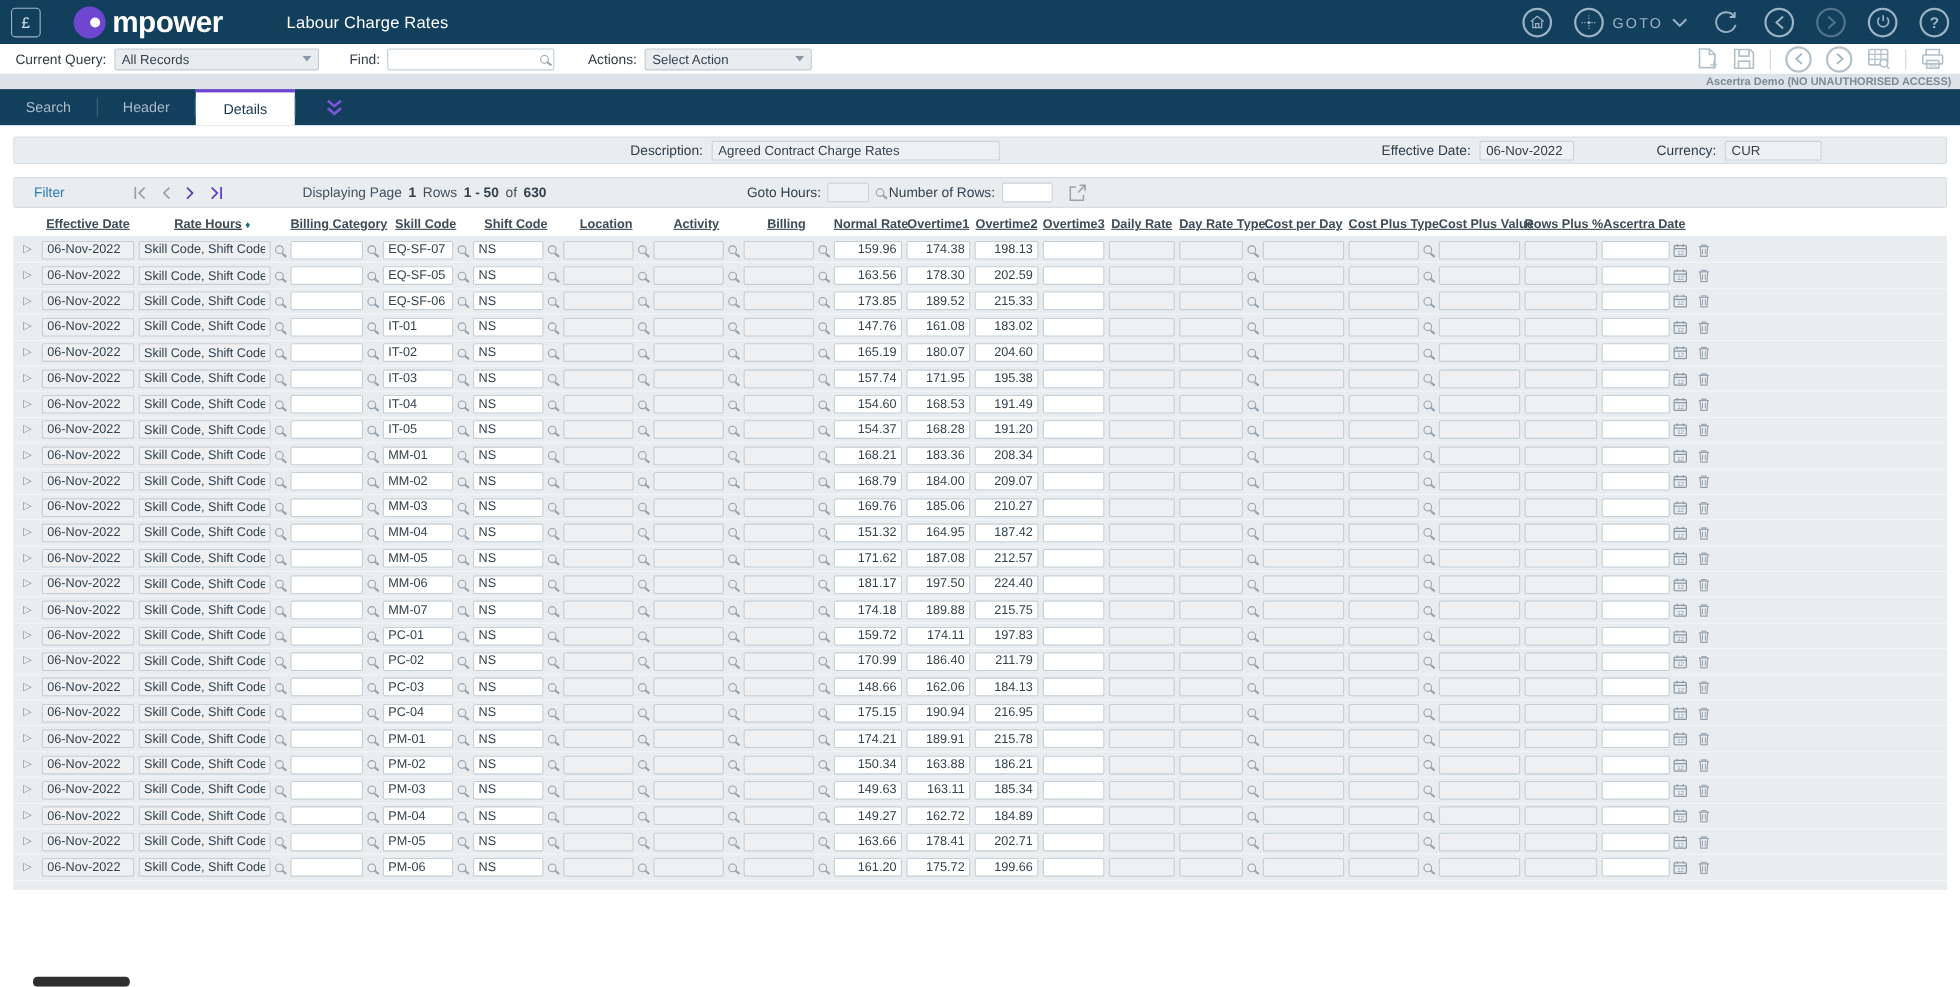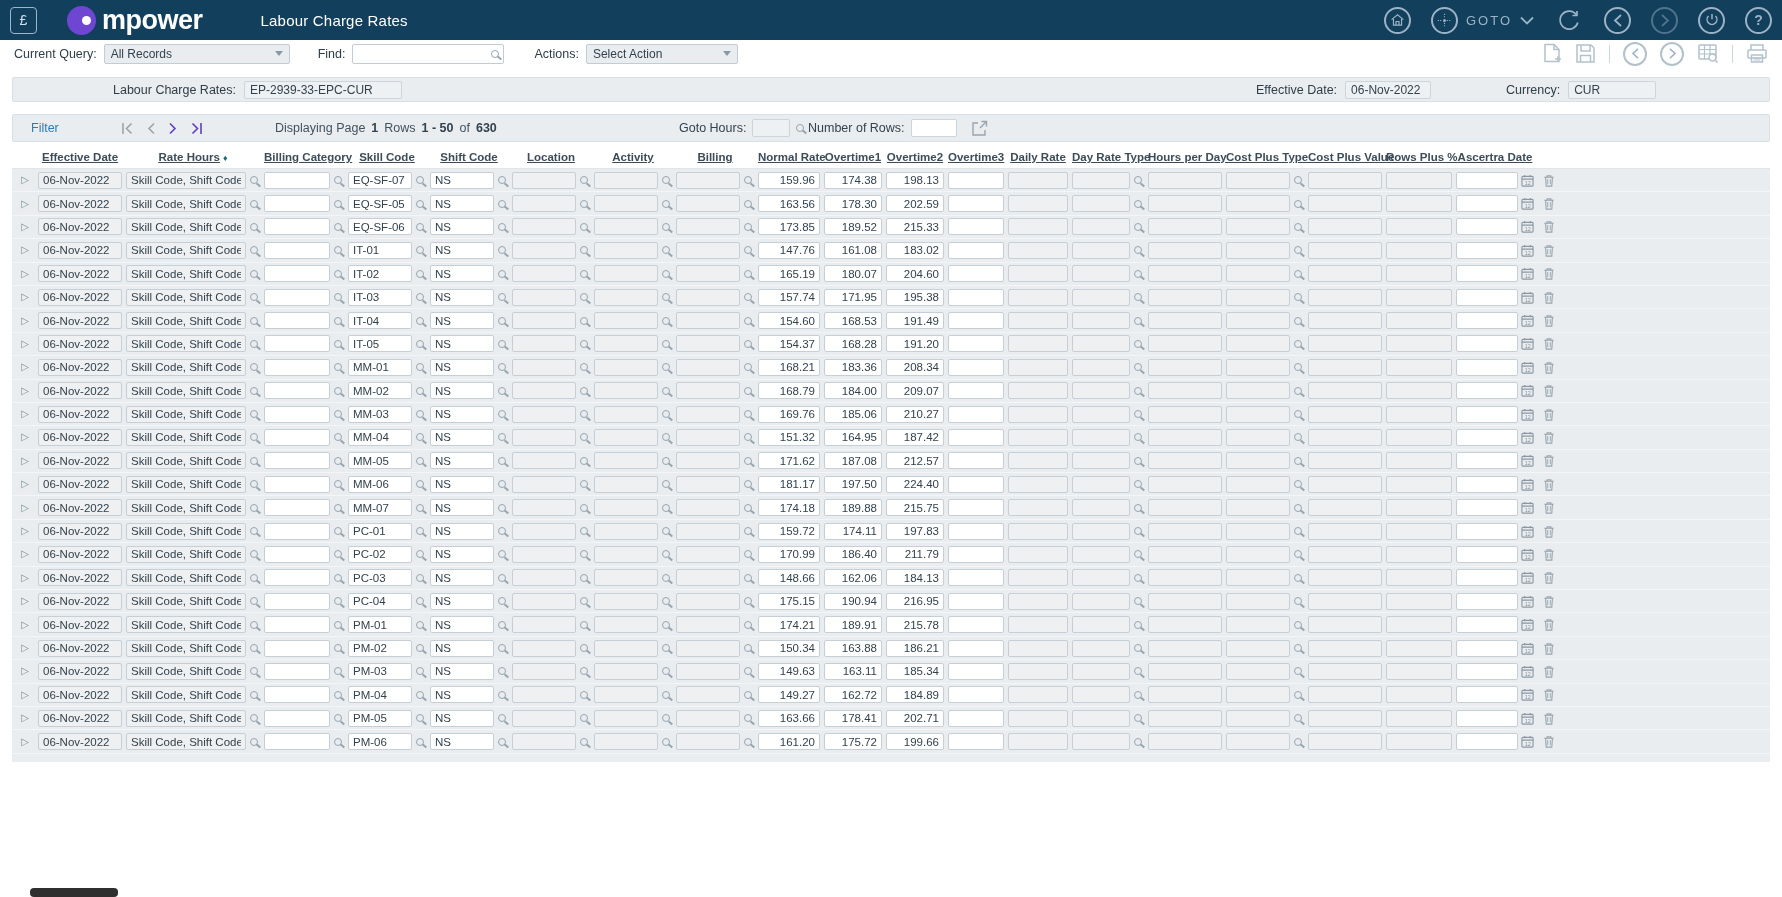--- a/index.html
+++ b/index.html
@@ -207,28 +207,45 @@
       <span class="tb-divider"></span>
       <svg class="g" width="22" height="21" viewBox="0 0 22 21" fill="none" stroke="currentColor" stroke-width="1.5">
         <path d="M5 7 V2 H17 V7"></path>
           <rect x="2" y="7" width="18" height="8" rx="1"></rect>
           <rect x="5.5" y="12" width="11" height="7"></rect>
           <path d="M7.5 15 H14.5 M7.5 17 H14.5" stroke-width="1.1"></path>
       </svg>
     </div>
   </div>
 
-
+  <div class="envstrip">
+    <span class="env-text">Ascertra Demo (NO UNAUTHORISED ACCESS)</span>
+  </div>
+
+  <div class="tabbar">
+    <div class="tab">Search</div>
+    <div class="tab-sep"></div>
+    <div class="tab">Header</div>
+    <div class="tab-sep"></div>
+    <div class="tab active">Details</div>
+    <div class="tab-sep"></div>
+    <div class="tab-more">
+      <svg class="g" width="20" height="16" viewBox="0 0 20 16" fill="none" stroke="currentColor" stroke-width="2.4">
+        <path d="M4 1.5 L10 6.5 L16 1.5"></path>
+          <path d="M4 8.5 L10 13.5 L16 8.5"></path>
+      </svg>
+    </div>
+  </div>
 
   <div class="content">
 
     <div class="record-header">
-      <div class="rh-group" style="left:100px">
-        <span class="rh-label">Labour Charge Rates:</span>
-        <input class="rh-input" style="width: 158px;" readonly="" value="EP-2939-33-EPC-CUR">
+      <div class="rh-group" style="left:560px">
+        <span class="rh-label">Description:</span>
+        <input class="rh-input" style="width: 262px;" readonly="" value="Agreed Contract Charge Rates">
       </div>
       <div class="rh-group" style="left:1243px">
         <span class="rh-label">Effective Date:</span>
         <input class="rh-input" style="width: 86px;" readonly="" value="06-Nov-2022">
       </div>
       <div class="rh-group" style="left:1493px">
         <span class="rh-label">Currency:</span>
         <input class="rh-input" style="width: 88px;" readonly="" value="CUR">
       </div>
     </div>
@@ -285,21 +302,21 @@
       <span class="th">Shift Code</span>
       <span class="th">Location</span>
       <span class="th">Activity</span>
       <span class="th">Billing</span>
       <span class="th">Normal Rate</span>
       <span class="th">Overtime1</span>
       <span class="th">Overtime2</span>
       <span class="th">Overtime3</span>
       <span class="th">Daily Rate</span>
       <span class="th">Day Rate Type</span>
-      <span class="th">Hours per Day</span>
+      <span class="th">Cost per Day</span>
       <span class="th">Cost Plus Type</span>
       <span class="th">Cost Plus Value</span>
       <span class="th">Rows Plus %</span>
       <span class="th">Ascertra Date</span>
       <span></span>
     </div>
 
     <div class="tbody" id="rows">
   <div class="trow">
     <span class="expand">▷</span>

